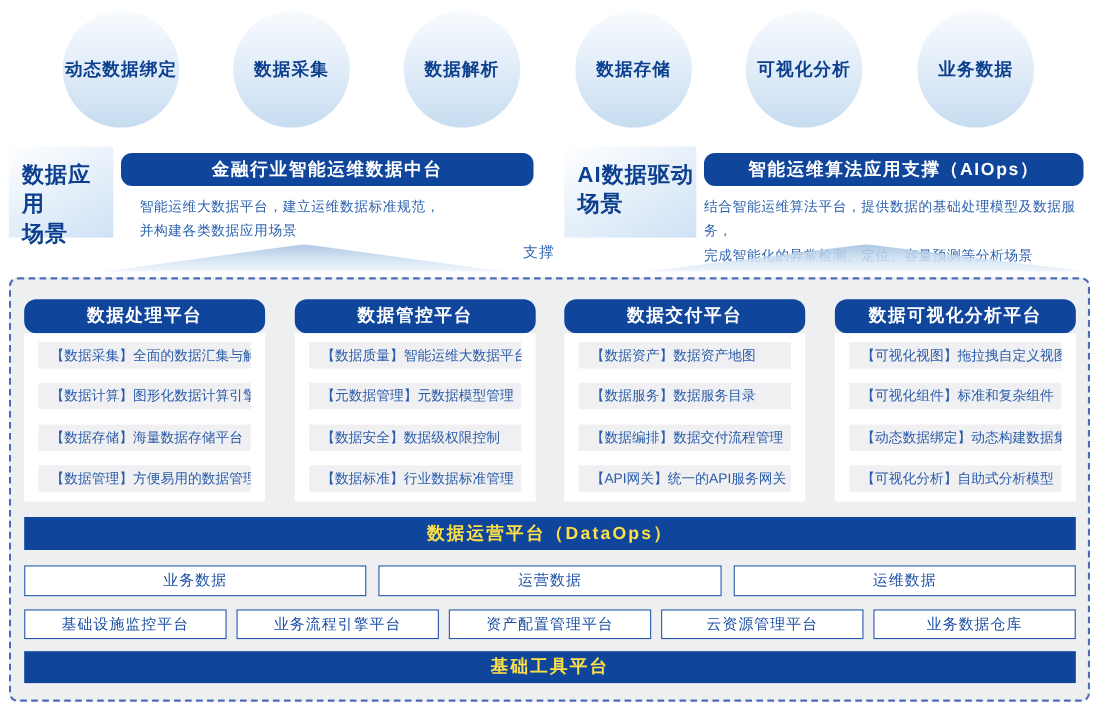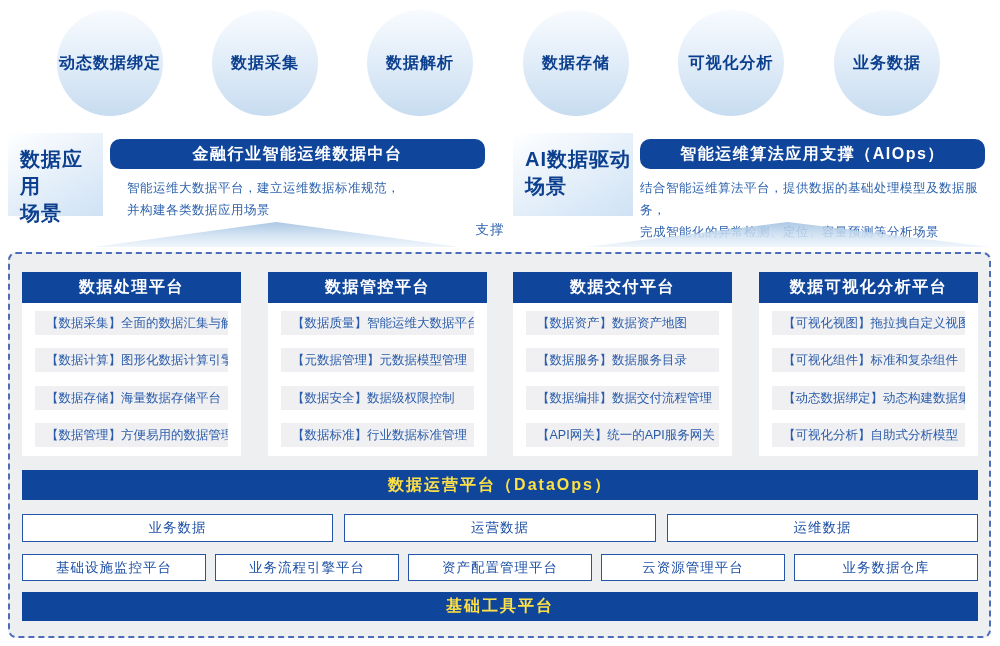--- a/index.html
+++ b/index.html
@@ -52,20 +52,21 @@
     position: absolute; left: 8px; top: 252px; width: 983px; height: 386px;
     background: #eeeff1; border: 2px dashed #4c6cb8; border-radius: 8px;
   }
 
   
   .col { position: absolute; top: 272px; width: 219px; height: 184px; }
   .col-head {
     height: 31px; background: #10459c; color: #ffffff; font-weight: bold;
     font-size: 16px; display: flex; align-items: center; justify-content: center;
     letter-spacing: 1.5px;
+    border-radius: 11px;
   }
   .col-body {
     height: 153px; background: #ffffff;
     padding: 8px 13px 9px 13px;
     display: flex; flex-direction: column; justify-content: space-between;
   }
   .col-item {
     height: 24px; line-height: 24px; background: #f0f0f2; color: #2a5caa;
     font-size: 12.5px; padding-left: 11px; white-space: nowrap; overflow: hidden;
   }

